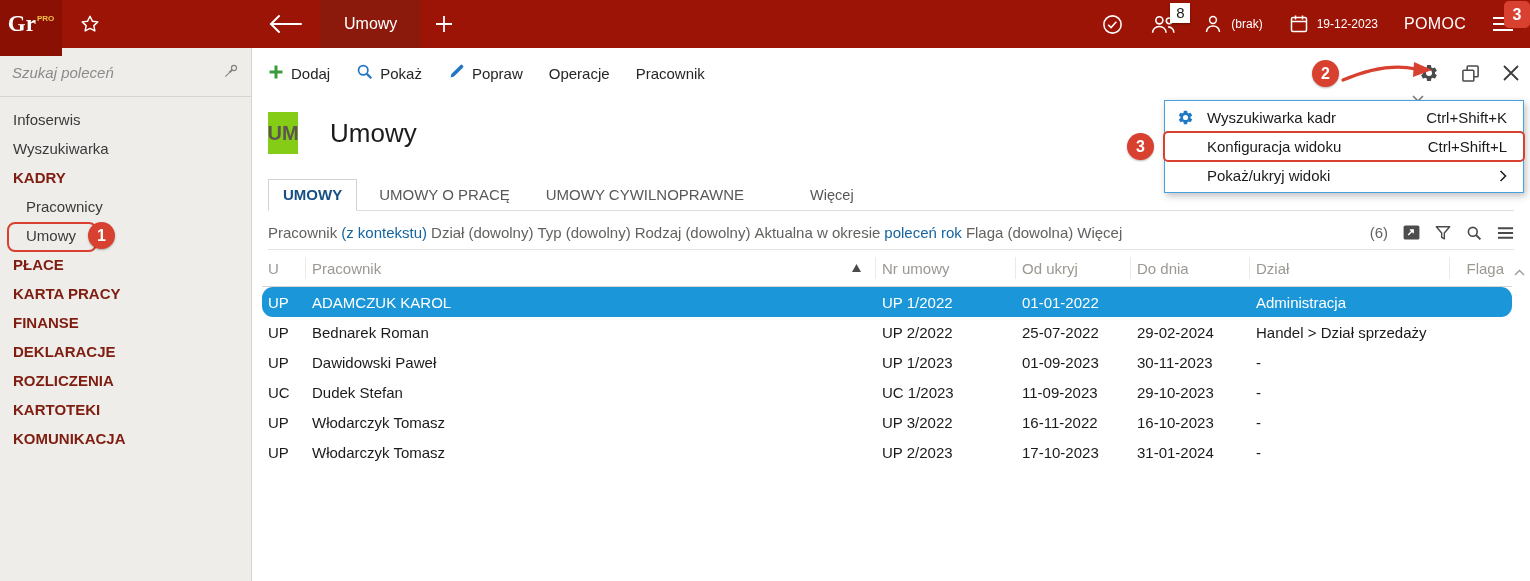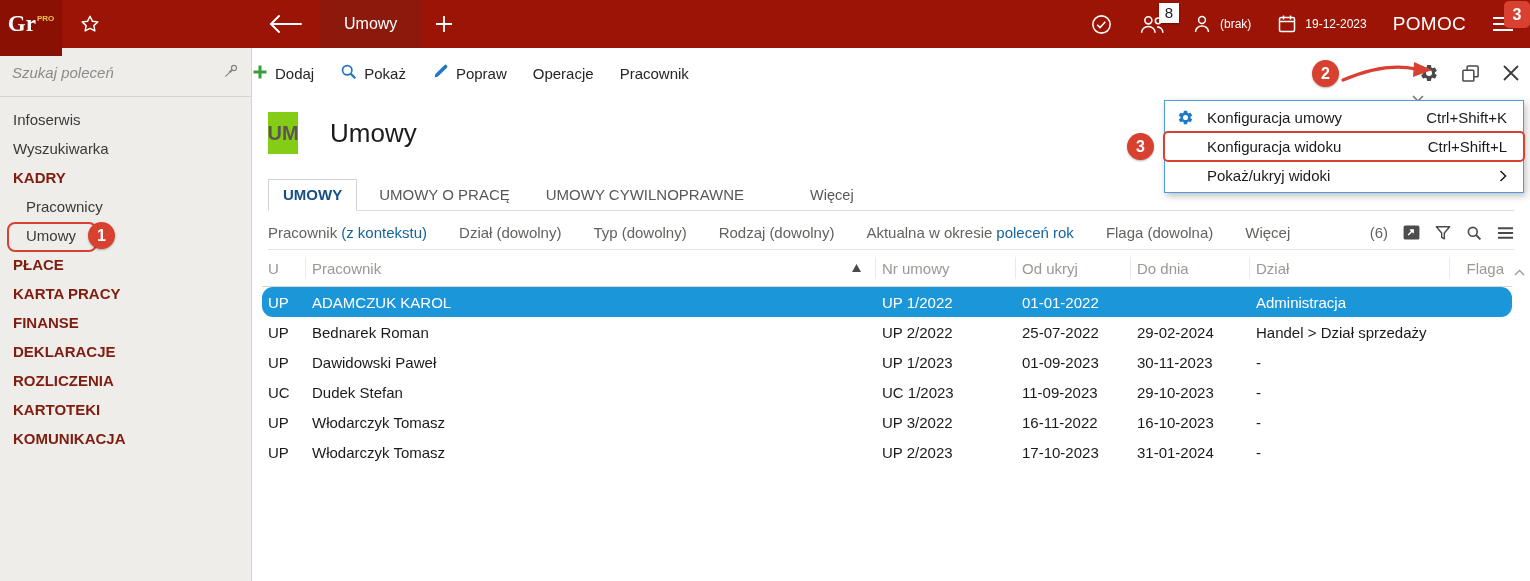--- a/index.html
+++ b/index.html
@@ -21,60 +21,60 @@
   .tb-tab { margin-left:18px; height:48px; padding:0 24px; display:flex; align-items:center;
     background:#8c1a0c; font-size:16px; cursor:pointer; }
   .tb-plus { margin-left:14px; cursor:pointer; display:flex; align-items:center; }
   .tb-right { margin-left:auto; display:flex; align-items:center; gap:26px; padding-right:16px; }
   .tb-right > div { display:flex; align-items:center; gap:8px; cursor:pointer; }
   .tb-people { position:relative; }
   .tb-count { position:absolute; top:-11px; right:-13px; width:20px; height:20px; background:#fff;
     color:#1a1a1a; font-size:15px; display:flex; align-items:center; justify-content:center;
     box-shadow:0 1px 2px rgba(0,0,0,.35); }
   .tb-user span, .tb-date span { font-size:12px; }
-  .tb-help { font-size:19px; letter-spacing:.3px; }
+  .tb-help { font-size:16px; letter-spacing:.3px; }
   .tb-badge { position:absolute; left:1504px; top:1px; width:26px; height:27px; background:#d8402f;
     color:#fff; font-weight:bold; font-size:16px; border-radius:5px; display:flex; align-items:center;
     justify-content:center; z-index:100; }
 
   
   .sidebar { position:absolute; top:48px; left:0; width:252px; height:533px; background:#efedea;
     border-right:1px solid #d7d4d0; z-index:5; }
   .sb-search { height:49px; border-bottom:1px solid #d7d4d0; display:flex; align-items:center; padding:0 12px; cursor:text; }
   .sb-ph { font-style:italic; color:#8b8b8b; flex:1; }
   .sb-list { padding-top:8px; }
   .sb-item { height:29px; line-height:29px; padding-left:13px; color:#3a3a3a; cursor:pointer; position:relative; white-space:nowrap; }
   .sb-item.section { color:#7e1d10; font-weight:bold; }
   .sb-item.subitem { padding-left:26px; }
   .sb-item.annotated::after { content:""; position:absolute; left:7px; top:1px; width:86px; height:26px;
     border:2px solid #d8402f; border-radius:8px; pointer-events:none; }
 
   
   .main { position:absolute; top:48px; left:252px; width:1278px; height:533px; background:#fff; }
-  .toolbar { position:relative; height:50px; display:flex; align-items:center; padding-left:0; gap:26px; }
+  .toolbar { position:relative; height:50px; display:flex; align-items:center; padding-left:16px; gap:26px; }
   .tool-item { display:flex; align-items:center; gap:7px; color:#262626; cursor:pointer; }
   .toolbar-right { position:absolute; right:10px; top:0; height:50px; display:flex; align-items:center; gap:22px; }
   .toolbar-right > span { cursor:pointer; display:flex; align-items:center; }
   .gear-caret { position:absolute; left:1160px; top:40px; }
 
   .page-header { display:flex; align-items:center; margin:14px 0 0 16px; gap:32px; height:42px; }
   .um-badge { width:30px; height:42px; background:#84cc16; color:#5c5550; font-weight:bold; font-size:20px;
     display:flex; align-items:center; justify-content:center; }
   .page-title { font-size:26px; color:#1c1c1c; }
 
   .view-tabs { display:flex; align-items:flex-end; margin:26px 16px 0 16px; height:31px;
     border-bottom:1px solid #e0ddd9; gap:8px; }
   .vtab { padding:6px 14px 7px 14px; color:#585858; cursor:pointer; white-space:nowrap; }
   .vtab.active { color:#174f85; font-weight:bold; border:1px solid #d5d2cf; border-bottom:1px solid #fff;
     margin-bottom:-1px; background:#fff; }
   .vtab.more { font-size:14.5px; margin-left:30px; }
 
   .filter-bar { display:flex; align-items:center; margin:5px 16px 0 16px; height:34px;
     border-bottom:1px solid #e6e3e0; }
-  .filter-list { display:flex; align-items:flex-end; gap:32px; }
+  .filter-list { display:flex; align-items:flex-end; gap:4px; }
   .filter-item { cursor:pointer; white-space:nowrap; }
   .f-label { color:#63625f; }
   .f-value { color:#63625f; margin-left:4px; }
   .f-value.link { color:#1464a0; }
   .filter-right { margin-left:auto; display:flex; align-items:center; gap:15px; }
   .f-count { color:#63625f; }
   .filter-right .f-ic { cursor:pointer; display:flex; align-items:center; }
 
   .table { margin:0 18px 0 10px; }
   .thead, .trow { display:grid; grid-template-columns:44px 570px 140px 115px 119px 1fr 62px; }
@@ -404,21 +404,21 @@
       </svg>
   </span>
 
   <div class="context-menu">
     <div class="cm-item">
       <span class="cm-ic">
         <svg width="17" height="17" viewBox="0 0 24 24">
             <path fill="#1f7ac6" d="M19.14 12.94c.04-.3.06-.61.06-.94 0-.32-.02-.64-.07-.94l2.03-1.58a.49.49 0 0 0 .12-.61l-1.92-3.32a.488.488 0 0 0-.59-.22l-2.39.96c-.5-.38-1.03-.7-1.62-.94l-.36-2.54a.484.484 0 0 0-.48-.41h-3.84c-.24 0-.43.17-.47.41l-.36 2.54c-.59.24-1.13.57-1.62.94l-2.39-.96a.484.484 0 0 0-.59.22L2.74 8.87c-.12.21-.08.47.12.61l2.03 1.58c-.05.3-.09.63-.09.94s.02.64.07.94l-2.03 1.58a.49.49 0 0 0-.12.61l1.92 3.32c.12.22.37.29.59.22l2.39-.96c.5.38 1.03.7 1.62.94l.36 2.54c.05.24.24.41.48.41h3.84c.24 0 .44-.17.47-.41l.36-2.54c.59-.24 1.13-.56 1.62-.94l2.39.96c.22.08.47 0 .59-.22l1.92-3.32a.49.49 0 0 0-.12-.61l-2.01-1.58zM12 15.6A3.6 3.6 0 1 1 12 8.4a3.6 3.6 0 0 1 0 7.2z"></path>
           </svg>
       </span>
-      <span class="cm-label">Konfiguracja umowy</span>
+      <span class="cm-label">Wyszukiwarka kadr</span>
       <span class="cm-shortcut">Ctrl+Shift+K</span>
     </div>
     <div class="cm-item annotated">
       <span class="cm-ic"></span>
       <span class="cm-label">Konfiguracja widoku</span>
       <span class="cm-shortcut">Ctrl+Shift+L</span>
       <span class="ann-badge cm-badge">3</span>
     </div>
     <div class="cm-item">
       <span class="cm-ic"></span>

